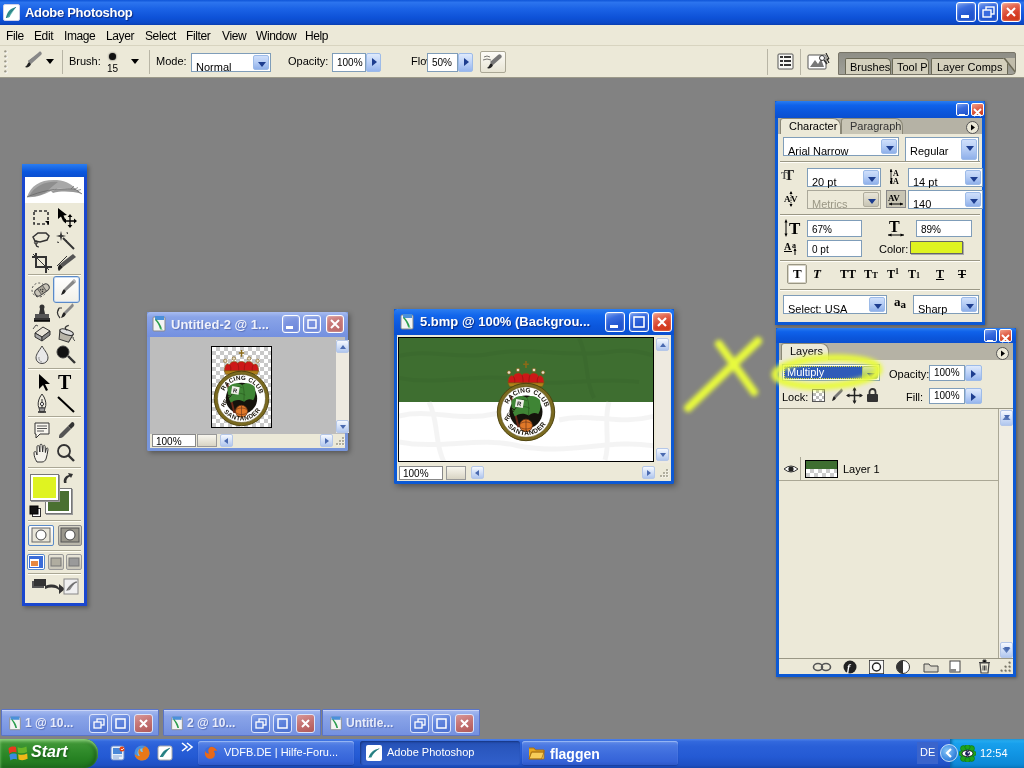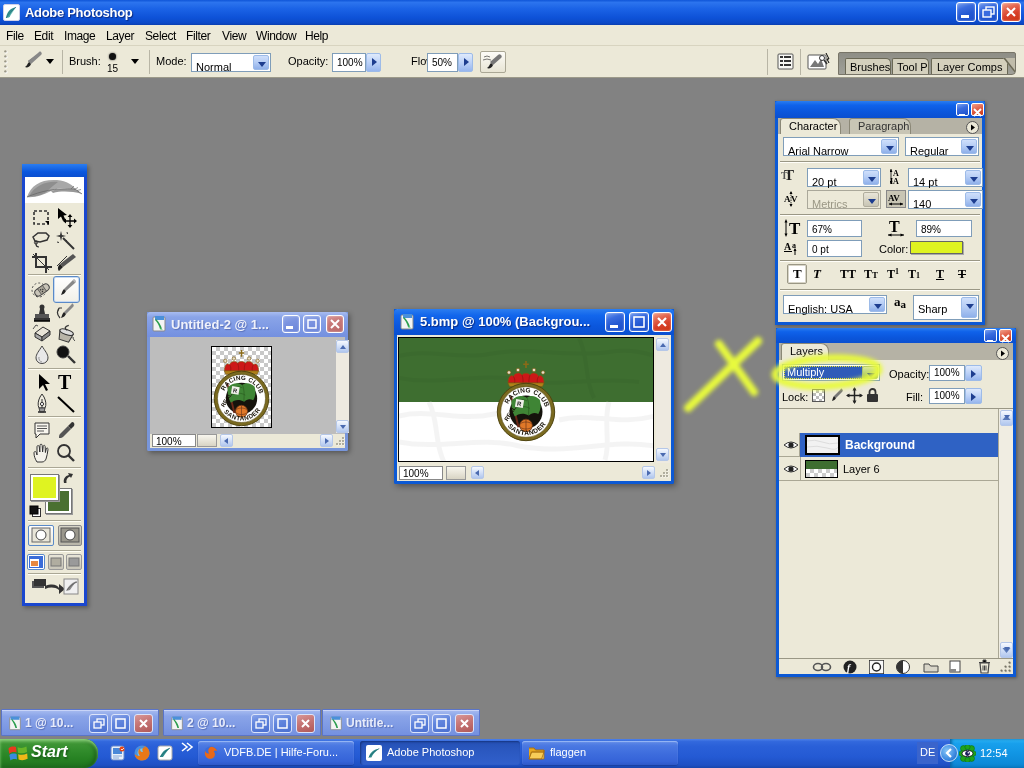--- a/index.html
+++ b/index.html
@@ -589,36 +589,36 @@
 <div class="pal" id="charpal" style="left:775px;top:101px;width:210px;height:224px;">
  <div class="paltitle"></div>
  <div class="pbtn" style="left:178px;"><svg width="11" height="11">
         <rect x="2" y="7" width="6" height="2" fill="#fff"></rect>
       </svg></div>
  <div class="pbtn red" style="left:193px;"><svg width="11" height="11">
         <path d="M2 2 L9 9 M9 2 L2 9" stroke="#fff" stroke-width="1.8"></path>
       </svg></div>
  <div class="tabstrip" style="top:17px;height:16px;">
   <div class="tab" style="left:2px;width:61px;">Character</div>
-  <div class="tab off" style="left:71px;width:62px;">Paragraph</div>
+  <div class="tab off" style="left:63px;width:62px;">Paragraph</div>
   <svg class="abs" style="right:3px;top:3px;" width="13" height="13">
         <circle cx="6.5" cy="6.5" r="6" fill="#ece9d8" stroke="#555"></circle>
         <path d="M5 3.5 L9 6.5 L5 9.5 Z" fill="#000"></path>
       </svg>
  </div>
  <style>
  .csep{position:absolute;left:2px;width:200px;height:1px;background:#9a9785;box-shadow:0 1px 0 #fffef8;}
  .serif{font-family:"Liberation Serif",serif;}
  </style>
 
  <div class="dd" style="left:5px;top:36px;width:116px;height:19px;">
       <span class="lbl">Arial Narrow</span>
       <span class="ddbtn"></span>
     </div>
- <div class="dd" style="left:127px;top:36px;width:74px;height:19px;">
+ <div class="dd" style="left:127px;top:36px;width:74px;height:25px;">
       <span class="lbl">Regular</span>
       <span class="ddbtn"></span>
     </div>
  <div class="csep" style="top:60px;"></div>
 
  <div class="abs serif" style="left:6px;top:66px;font-size:15px;font-weight:bold;color:#222;">T<span style="font-size:10px;position:relative;left:-13px;top:-1px;color:#555;">T</span></div>
  <div class="dd" style="left:29px;top:67px;width:74px;height:19px;">
       <span class="lbl">20 pt</span>
       <span class="ddbtn"></span>
     </div>
@@ -691,25 +691,25 @@
  <div class="abs serif" style="left:35px;top:165px;font-size:13px;font-weight:bold;font-style:italic;">T</div>
  <div class="abs serif" style="left:62px;top:166px;font-size:12px;font-weight:bold;">TT</div>
  <div class="abs serif" style="left:86px;top:166px;font-size:12px;font-weight:bold;">T<span style="font-size:9px;">T</span></div>
  <div class="abs serif" style="left:109px;top:166px;font-size:12px;font-weight:bold;">T<span style="font-size:8px;vertical-align:4px;">1</span></div>
  <div class="abs serif" style="left:130px;top:166px;font-size:12px;font-weight:bold;">T<span style="font-size:8px;">1</span></div>
  <div class="abs serif" style="left:158px;top:166px;font-size:12px;font-weight:bold;text-decoration:underline;">T</div>
  <div class="abs serif" style="left:180px;top:166px;font-size:12px;font-weight:bold;text-decoration:line-through;">T</div>
  <div class="csep" style="top:188px;"></div>
 
  <div class="dd" style="left:5px;top:194px;width:104px;height:19px;">
-      <span class="lbl">English: USA</span>
+      <span class="lbl">Select: USA</span>
       <span class="ddbtn"></span>
     </div>
  <div class="abs serif" style="left:116px;top:193px;font-size:13px;font-weight:bold;">a<span style="font-size:11px;position:relative;top:2px;">a</span></div>
- <div class="dd" style="left:135px;top:194px;width:66px;height:25px;">
+ <div class="dd" style="left:135px;top:194px;width:66px;height:19px;">
       <span class="lbl">Sharp</span>
       <span class="ddbtn"></span>
     </div>
 </div>
 
 <div class="pal" id="layerspal" style="left:776px;top:328px;width:240px;height:349px;">
  <div class="paltitle" style="height:15px;"></div>
  <div class="pbtn" style="left:205px;top:1px;"><svg width="11" height="11">
         <rect x="2" y="7" width="6" height="2" fill="#fff"></rect>
       </svg></div>
@@ -749,44 +749,30 @@
       <rect x="2" y="7" width="11" height="8" rx="1" fill="#333"></rect>
       <path d="M4.5 7 L4.5 5 A3 3 0 0 1 10.5 5 L10.5 7" stroke="#333" stroke-width="1.8" fill="none"></path>
     </svg>
  <div class="t11" style="left:127px;top:63px;">Fill:</div>
  <div class="spin" style="left:150px;top:60px;width:36px;height:16px;">
       <span class="lbl" style="top:1px;">100%</span>
     </div>
  <div class="sbtn" style="left:186px;top:60px;height:16px;width:17px;"></div>
 
  <div class="abs" style="left:0;top:80px;width:234px;height:250px;background:#ece9d8;border-top:1px solid #9a9785;">
-  <div class="abs" style="left:0;top:24px;width:219px;height:24px;background:#2f62c4;">
-   <div class="abs" style="left:0;top:0;width:21px;height:24px;background:#ece9d8;border-right:1px solid #aaa795;border-bottom:1px solid #aaa795;">
-   <svg class="abs" style="left:4px;top:7px;" width="16" height="10">
-            <path d="M1 5 Q8 -1 15 5 Q8 11 1 5 Z" fill="#f8f8f8" stroke="#333"></path>
-            <circle cx="8" cy="5" r="2.6" fill="#222"></circle>
-          </svg>
-        </div>
-   <div class="abs" style="left:26px;top:2px;width:35px;height:20px;border:2px solid #000;background:#f2f2f2;">
-    <svg width="31" height="16">
-            <path d="M0 4 Q8 2 15 5 T31 6 M0 10 Q10 8 20 11 T31 10" stroke="#ddd" fill="none"></path>
-          </svg>
-   </div>
-   <div class="abs" style="left:66px;top:5px;font-size:12px;font-weight:bold;color:#fff;">Background</div>
-  </div>
   <div class="abs" style="left:0;top:48px;width:219px;height:24px;border-bottom:1px solid #aaa795;">
    <svg class="abs" style="left:4px;top:7px;" width="16" height="10">
           <path d="M1 5 Q8 -1 15 5 Q8 11 1 5 Z" fill="#f8f8f8" stroke="#333"></path>
           <circle cx="8" cy="5" r="2.6" fill="#222"></circle>
         </svg>
    <div class="abs" style="left:21px;top:0;width:1px;height:24px;background:#aaa795;"></div>
    <div class="abs" style="left:26px;top:3px;width:33px;height:18px;border:1px solid #000;background:conic-gradient(#ccc 25%,#fff 0 50%,#ccc 0 75%,#fff 0) 0 0/8px 8px;">
     <div class="abs" style="left:0;top:0;width:31px;height:8px;background:#3e6e30;"></div>
    </div>
-   <div class="t11" style="left:64px;top:6px;">Layer 6</div>
+   <div class="t11" style="left:64px;top:6px;">Layer 1</div>
   </div>
 
   <div class="abs" style="left:219px;top:0;width:15px;height:250px;background:#f0ede2;border-left:1px solid #aaa795;">
    <div class="sarr" style="left:1px;top:1px;width:13px;height:16px;"><svg width="11" height="14">
             <path d="M5.5 4 l-4 5 h8 z" fill="#5a7ab8"></path>
           </svg></div>
    <div class="sarr" style="left:1px;top:233px;width:13px;height:16px;"><svg width="11" height="14">
             <path d="M5.5 10 l-4 -5 h8 z" fill="#5a7ab8"></path>
           </svg></div>
   </div>
@@ -975,21 +961,21 @@
   </div>
   <span class="abs" style="left:27px;top:5px;font-size:11px;color:#fff;">Adobe Photoshop</span>
  </div>
  <div class="abs" style="left:522px;top:2px;width:156px;height:24px;border-radius:3px;
   background:linear-gradient(180deg,#638de8 0%,#4a78e2 20%,#3d6cdd 55%,#3563d8 85%,#2e58c8 100%);box-shadow:inset 0 1px 1px #9ab8f4,0 1px 1px #1840a0;">
   <svg class="abs" style="left:6px;top:4px;" width="17" height="15" viewBox="0 0 17 15">
         <path d="M1 3 L6 3 L7.5 5 L16 5 L16 14 L1 14 Z" fill="#e8a820"></path>
         <path d="M1 3 L6 3 L7.5 5 L16 5" fill="none" stroke="#a87010"></path>
         <path d="M1 14 L3.5 7 L16 7 L16 5 L16 14 Z M3.5 7 L16 7 L13.5 14 L1 14 Z" fill="#f8cc58" stroke="#a87010" stroke-width=".8"></path>
       </svg>
-  <span class="abs" style="left:28px;top:5px;font-size:11px;color:#fff;">flaggen</span>
+  <span class="abs" style="left:28px;top:5px;font-size:14px;color:#fff;font-weight:bold;">flaggen</span>
  </div>
 
  <div class="abs" style="left:917px;top:3px;width:21px;height:22px;background:#3a64cc;">
   <span class="abs" style="left:3px;top:4px;font-size:11px;color:#fff;">DE</span>
  </div>
  <div class="abs" style="left:950px;top:0;width:74px;height:29px;
   background:linear-gradient(180deg,#30b6f8 0%,#18a0ec 15%,#1195e4 50%,#0d8ad8 85%,#0a7ec8 100%);box-shadow:inset 2px 0 3px #0868a8;"></div>
  <div class="abs" style="left:940px;top:5px;width:18px;height:18px;border-radius:50%;
   background:radial-gradient(circle at 6px 6px,#88c8f8,#3a88e0 60%,#1858b0);border:1px solid #c8e0f8;">
   <svg width="16" height="16">

